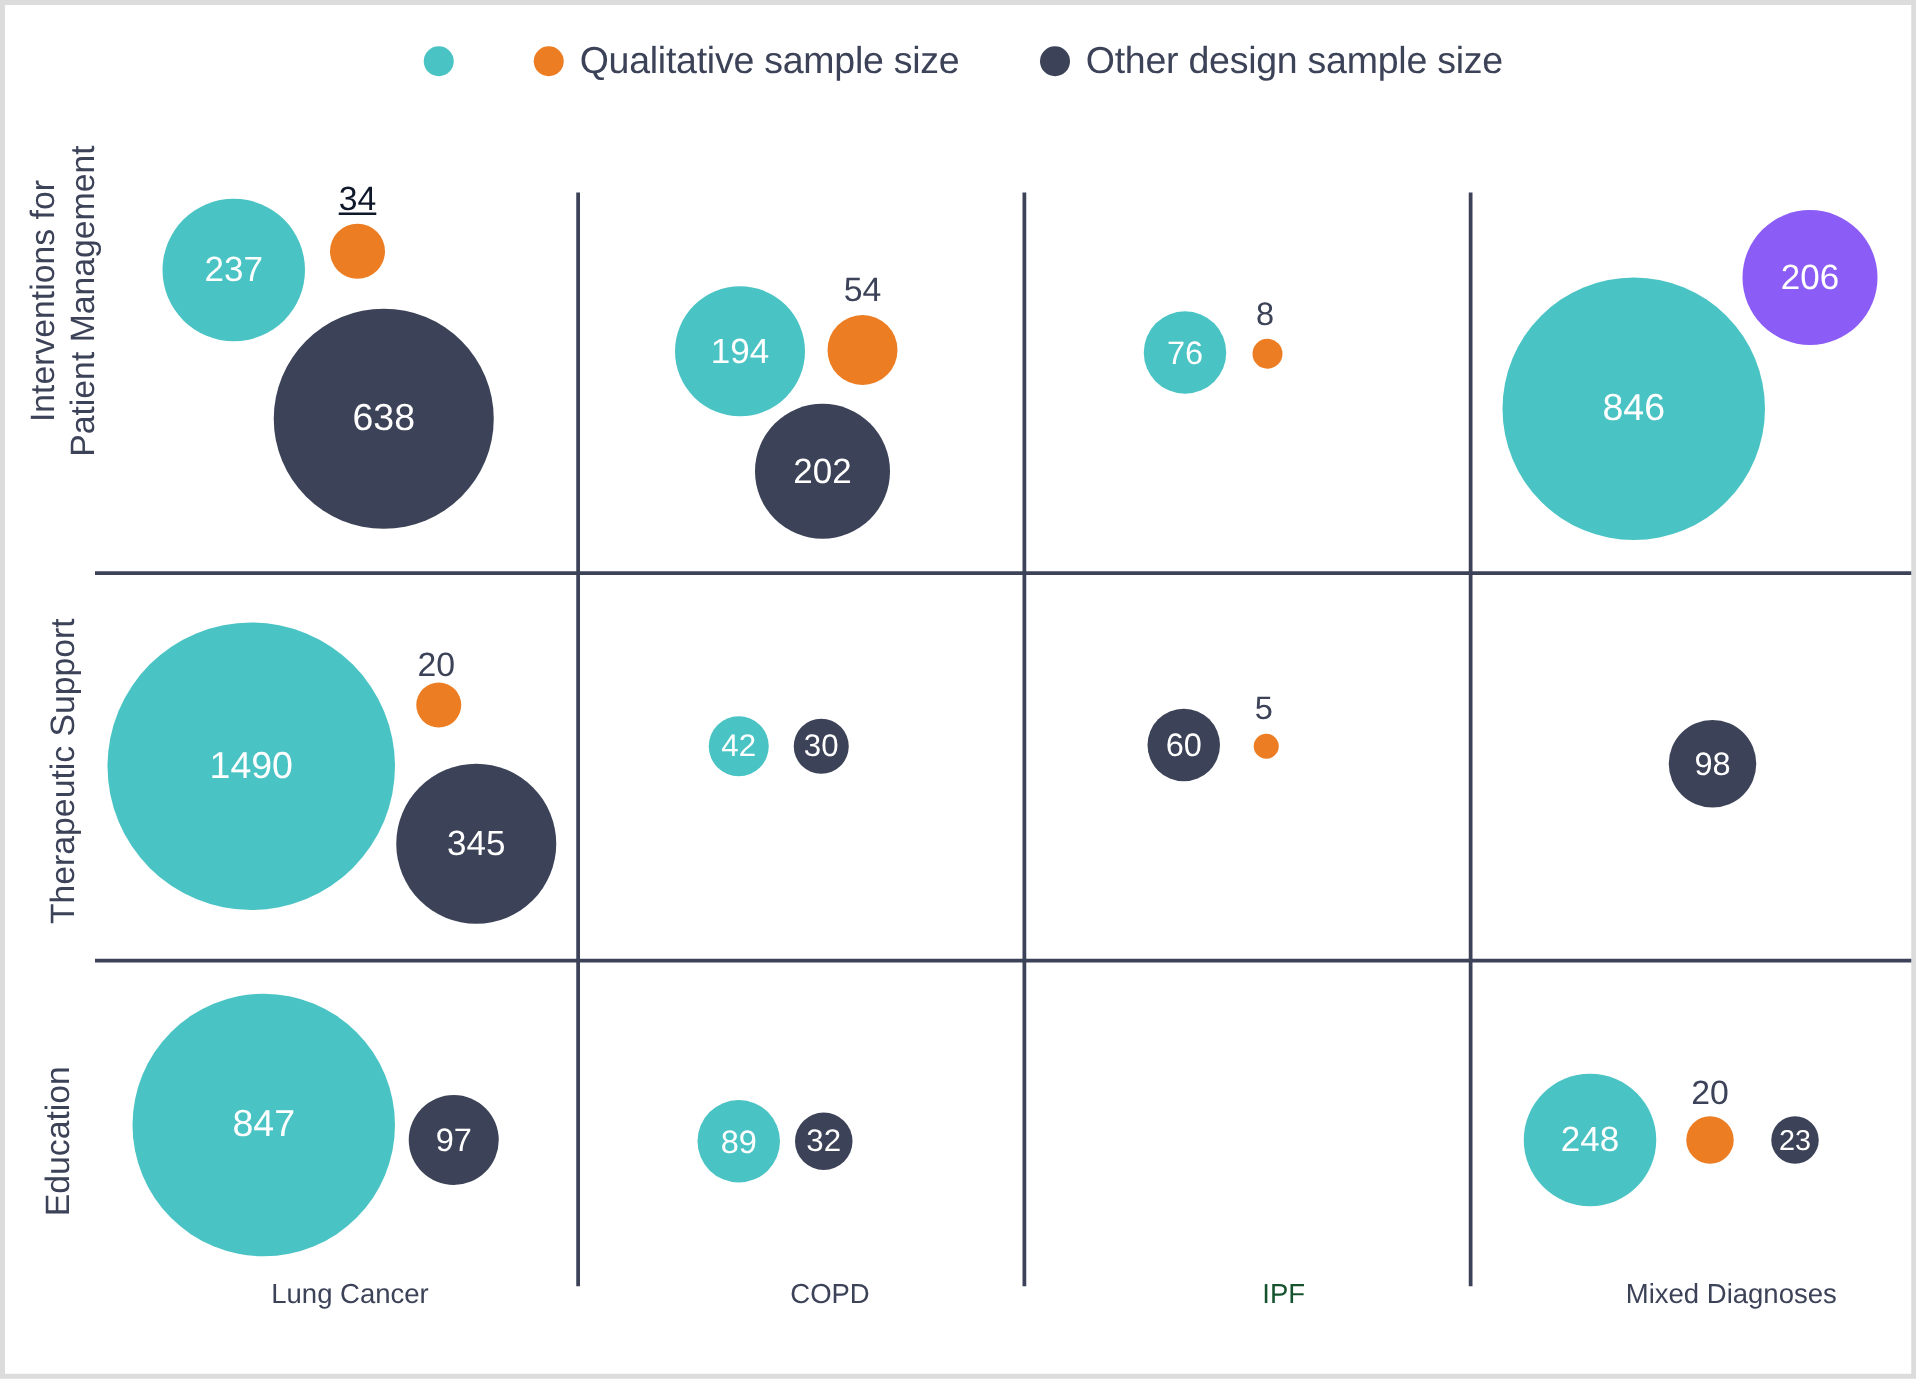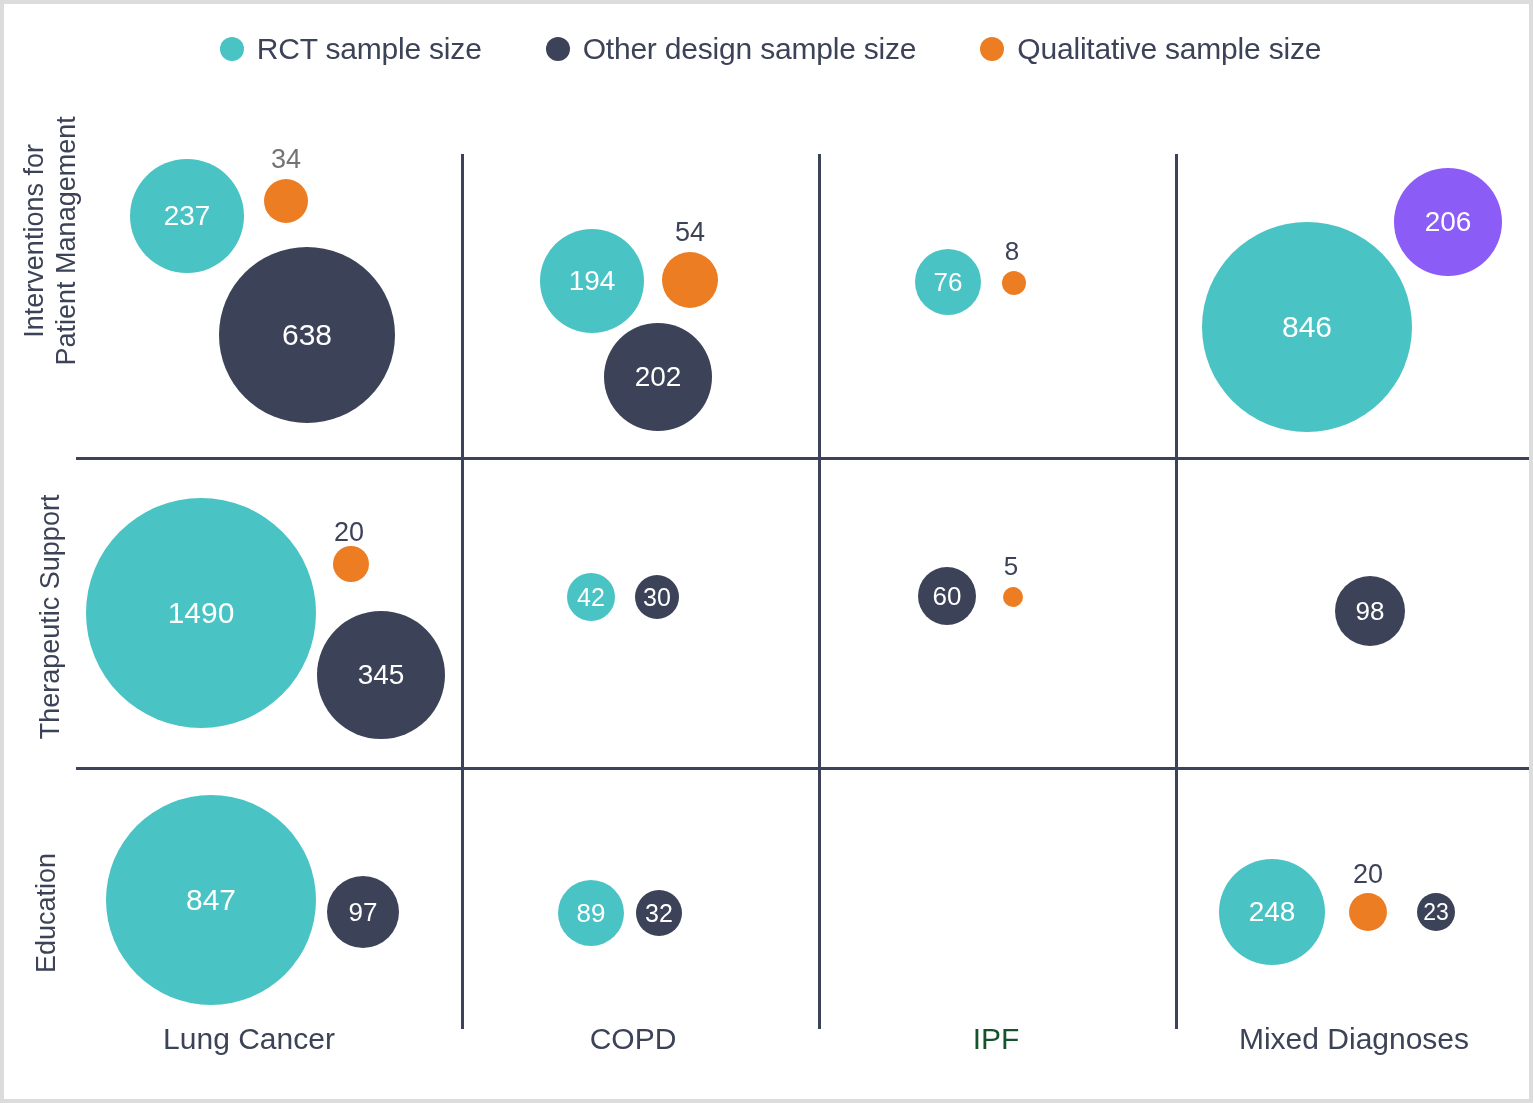--- a/index.html
+++ b/index.html
@@ -73,24 +73,25 @@
     position: absolute;
     font-size: 27px;
     color: #3c4257;
     transform-origin: center center;
     text-align: center;
     line-height: 1.18;
     white-space: nowrap;
   }
   .x-label {
     position: absolute;
-    font-size: 30px;
+    font-size: 22px;
     color: #3c4257;
     text-align: center;
     white-space: nowrap;
+    padding-left: 31px;
   }
   
   .bubble {
     position: absolute;
     border-radius: 50%;
     display: flex;
     align-items: center;
     justify-content: center;
     color: #ffffff;
     box-sizing: border-box;
@@ -109,29 +110,28 @@
   }
 </style>
 </head>
 <body>
 
 <div id="page">
 
   <div id="legend">
     <div class="legend-item">
       <span class="legend-dot" style="background:#4ac3c4"></span>
-      <span class="legend-label">RCT sample size</span>
+    </div>
+    <div class="legend-item">
+      <span class="legend-dot" style="background:#ed7d22"></span>
+      <span class="legend-label">Qualitative sample size</span>
     </div>
     <div class="legend-item">
       <span class="legend-dot" style="background:#3c4257"></span>
       <span class="legend-label">Other design sample size</span>
-    </div>
-    <div class="legend-item">
-      <span class="legend-dot" style="background:#ed7d22"></span>
-      <span class="legend-label">Qualitative sample size</span>
     </div>
   </div>
 
   <div id="plot">
 
     <div id="gridlines-layer">
         <div class="gridline-h" style="left: 72px; top: 453px; width: 1457px; background: rgb(60, 66, 87);"></div>
         <div class="gridline-h" style="left: 72px; top: 763px; width: 1457px; background: rgb(60, 66, 87);"></div>
         <div class="gridline-v" style="left: 457px; top: 150px; height: 875px; background: rgb(60, 66, 87);"></div>
         <div class="gridline-v" style="left: 814px; top: 150px; height: 875px; background: rgb(60, 66, 87);"></div>
@@ -150,21 +150,21 @@
         <div class="x-label" style="left: 379px; top: 1018px; width: 500px; color: rgb(60, 66, 87);">COPD</div>
         <div class="x-label" style="left: 742px; top: 1018px; width: 500px; color: #14532d;">IPF</div>
         <div class="x-label" style="left: 1100px; top: 1018px; width: 500px; color: rgb(60, 66, 87);">Mixed Diagnoses</div>
       </div>
 
     <div id="bubbles-layer">
         <div class="bubble" style="left: 126px; top: 155px; width: 114px; height: 114px; background: rgb(74, 195, 196);">
           <span class="bubble-value" style="font-size: 28px;">237</span>
         </div>
         <div class="bubble" style="left: 260px; top: 175px; width: 44px; height: 44px; background: rgb(237, 125, 34);"></div>
-        <div class="outside-value" style="left: 132px; top: 140px; width: 300px; font-size: 27px; color: #737373;">34</div>
+        <div class="outside-value" style="left: 132px; top: 140px; width: 300px; font-size: 27px; color: #0f172a; text-decoration: underline;">34</div>
         <div class="bubble" style="left: 215px; top: 243px; width: 176px; height: 176px; background: rgb(60, 66, 87);">
           <span class="bubble-value" style="font-size: 30px;">638</span>
         </div>
         <div class="bubble" style="left: 536px; top: 225px; width: 104px; height: 104px; background: rgb(74, 195, 196);">
           <span class="bubble-value" style="font-size: 28px;">194</span>
         </div>
         <div class="bubble" style="left: 658px; top: 248px; width: 56px; height: 56px; background: rgb(237, 125, 34);"></div>
         <div class="outside-value" style="left: 536px; top: 213px; width: 300px; font-size: 27px; color: rgb(60, 66, 87);">54</div>
         <div class="bubble" style="left: 600px; top: 319px; width: 108px; height: 108px; background: rgb(60, 66, 87);">
           <span class="bubble-value" style="font-size: 28px;">202</span>

